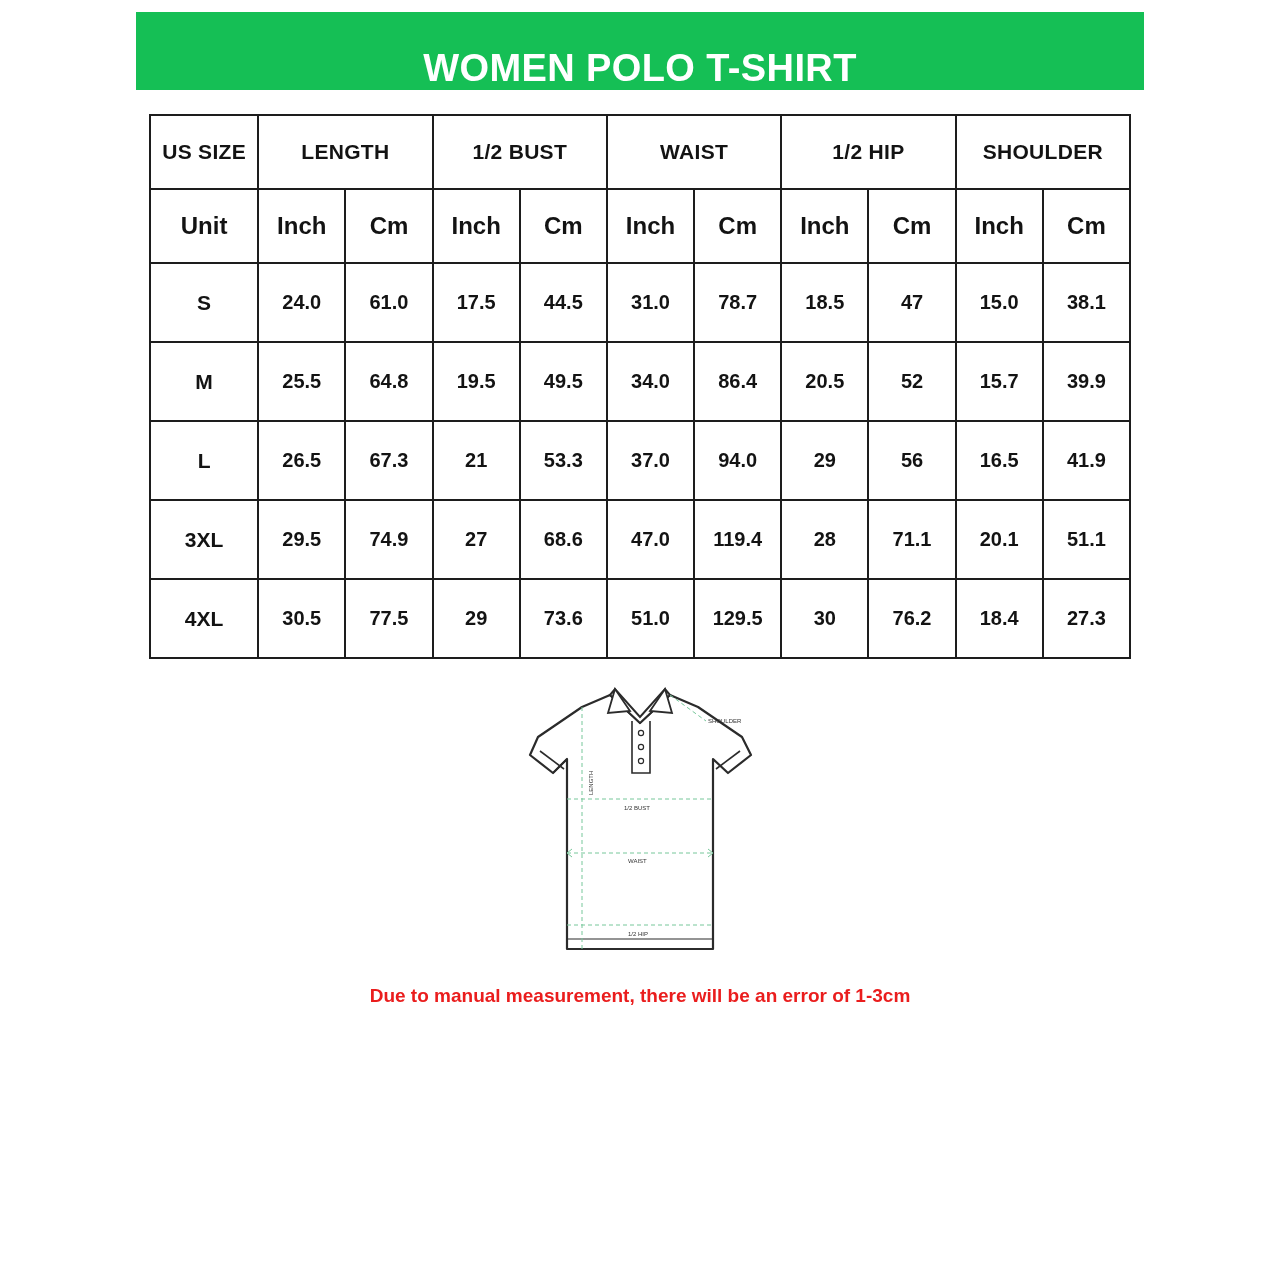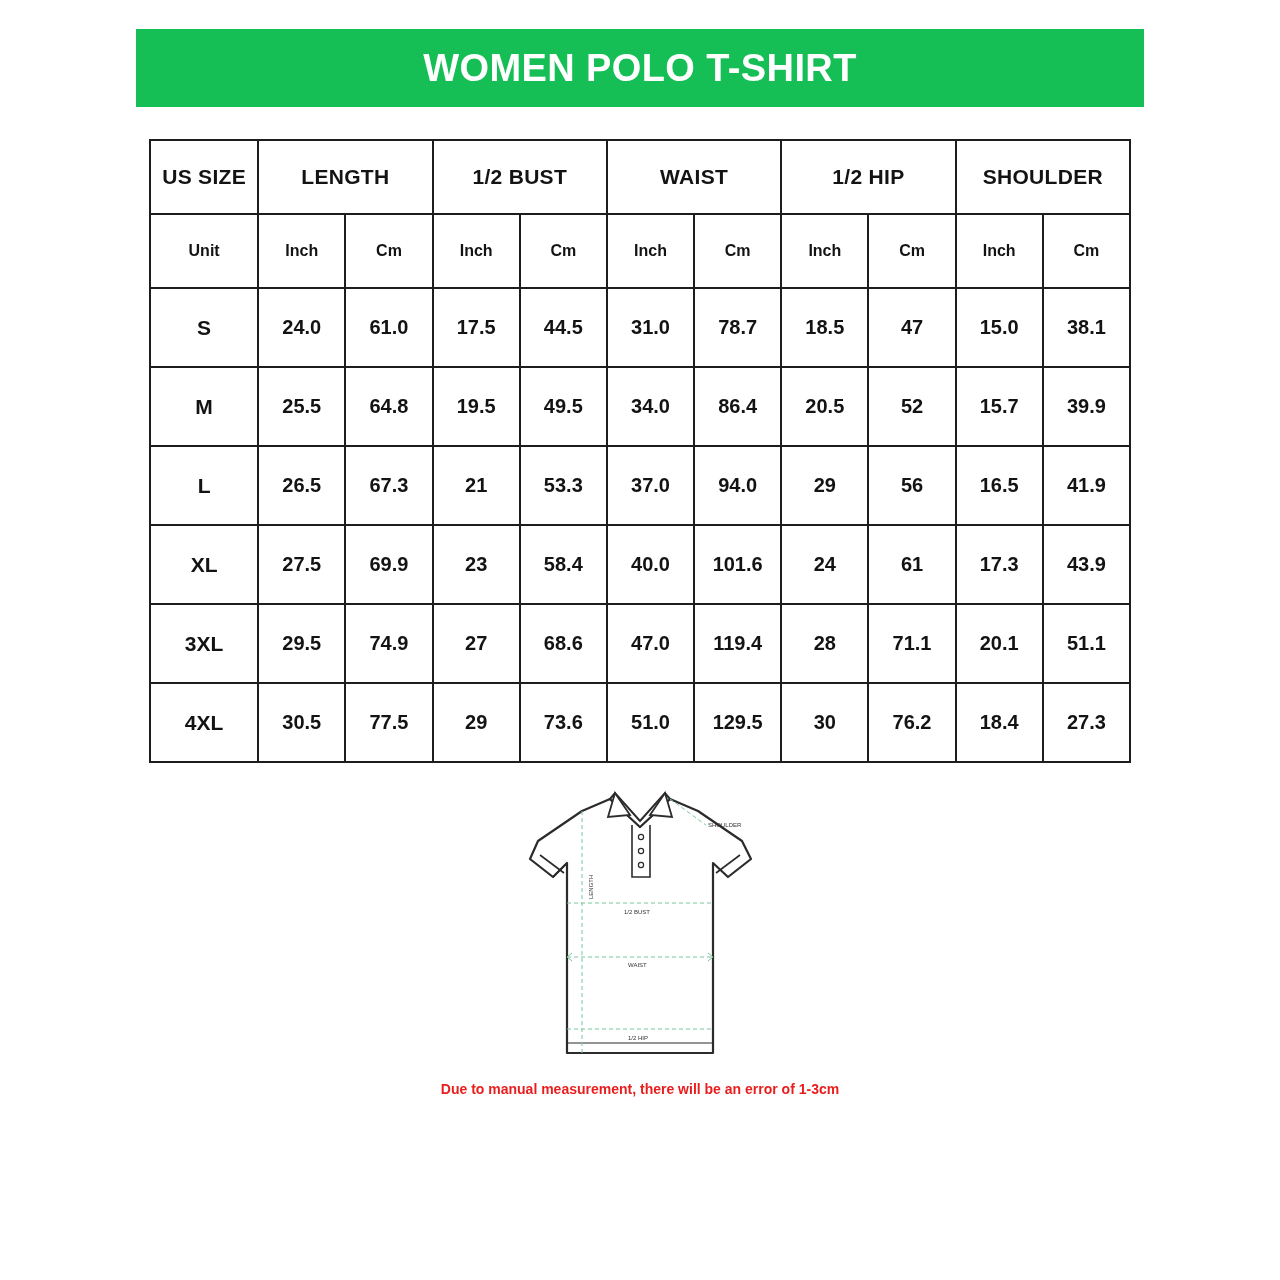--- a/index.html
+++ b/index.html
@@ -20,39 +20,39 @@
     width: 1280px;
     height: 1280px;
     box-sizing: border-box;
     display: flex;
     flex-direction: column;
     align-items: center;
   }
 
   
   .banner {
-    margin-top: 29px;
+    margin-top: 12px;
     width: 1008px;
     height: 78px;
     background: #15bf55;
     display: flex;
-    align-items: center;
+    align-items: flex-end;
     justify-content: center;
   }
   .banner-title {
     color: #ffffff;
     font-size: 38px;
     font-weight: bold;
     letter-spacing: 0.4px;
     white-space: nowrap;
   }
 
   
   .table-wrap {
-    margin-top: 32px;
+    margin-top: 24px;
     width: 982px;
     border-radius: 8px;
   }
   table.size-table {
     border-collapse: collapse;
     width: 100%;
     table-layout: fixed;
     background: #ffffff;
   }
   table.size-table td,
@@ -65,21 +65,21 @@
   }
   
   tr.group-row td {
     height: 70px;
     font-size: 21px;
     letter-spacing: 0.3px;
   }
   
   tr.unit-row td {
     height: 70px;
-    font-size: 16px;
+    font-size: 24px;
   }
   
   tr.data-row td {
     height: 75px;
     font-size: 20px;
   }
   tr.data-row td.size-cell {
     font-size: 21px;
   }
 
@@ -90,23 +90,23 @@
   .figure {
     margin-top: 18px;
     width: 240px;
     height: 290px;
     position: relative;
   }
   .figure svg { display: block; }
 
   
   .note {
-    margin-top: 10px;
+    margin-top: 18px;
     color: #ea1d1d;
-    font-size: 14px;
+    font-size: 19px;
     font-weight: bold;
     text-align: center;
   }
 </style>
 </head>
 <body>
 
 <div class="page">
 
   <div class="banner">
@@ -186,33 +186,20 @@
           <td>21</td>
           <td>53.3</td>
           <td>37.0</td>
           <td>94.0</td>
           <td>29</td>
           <td>56</td>
           <td>16.5</td>
           <td>41.9</td>
         </tr>
 
-        <tr class="data-row">
-          <td class="size-cell">XL</td>
-          <td>27.5</td>
-          <td>69.9</td>
-          <td>23</td>
-          <td>58.4</td>
-          <td>40.0</td>
-          <td>101.6</td>
-          <td>24</td>
-          <td>61</td>
-          <td>17.3</td>
-          <td>43.9</td>
-        </tr>
 
 
         <tr class="data-row">
           <td class="size-cell">3XL</td>
           <td>29.5</td>
           <td>74.9</td>
           <td>27</td>
           <td>68.6</td>
           <td>47.0</td>
           <td>119.4</td>

